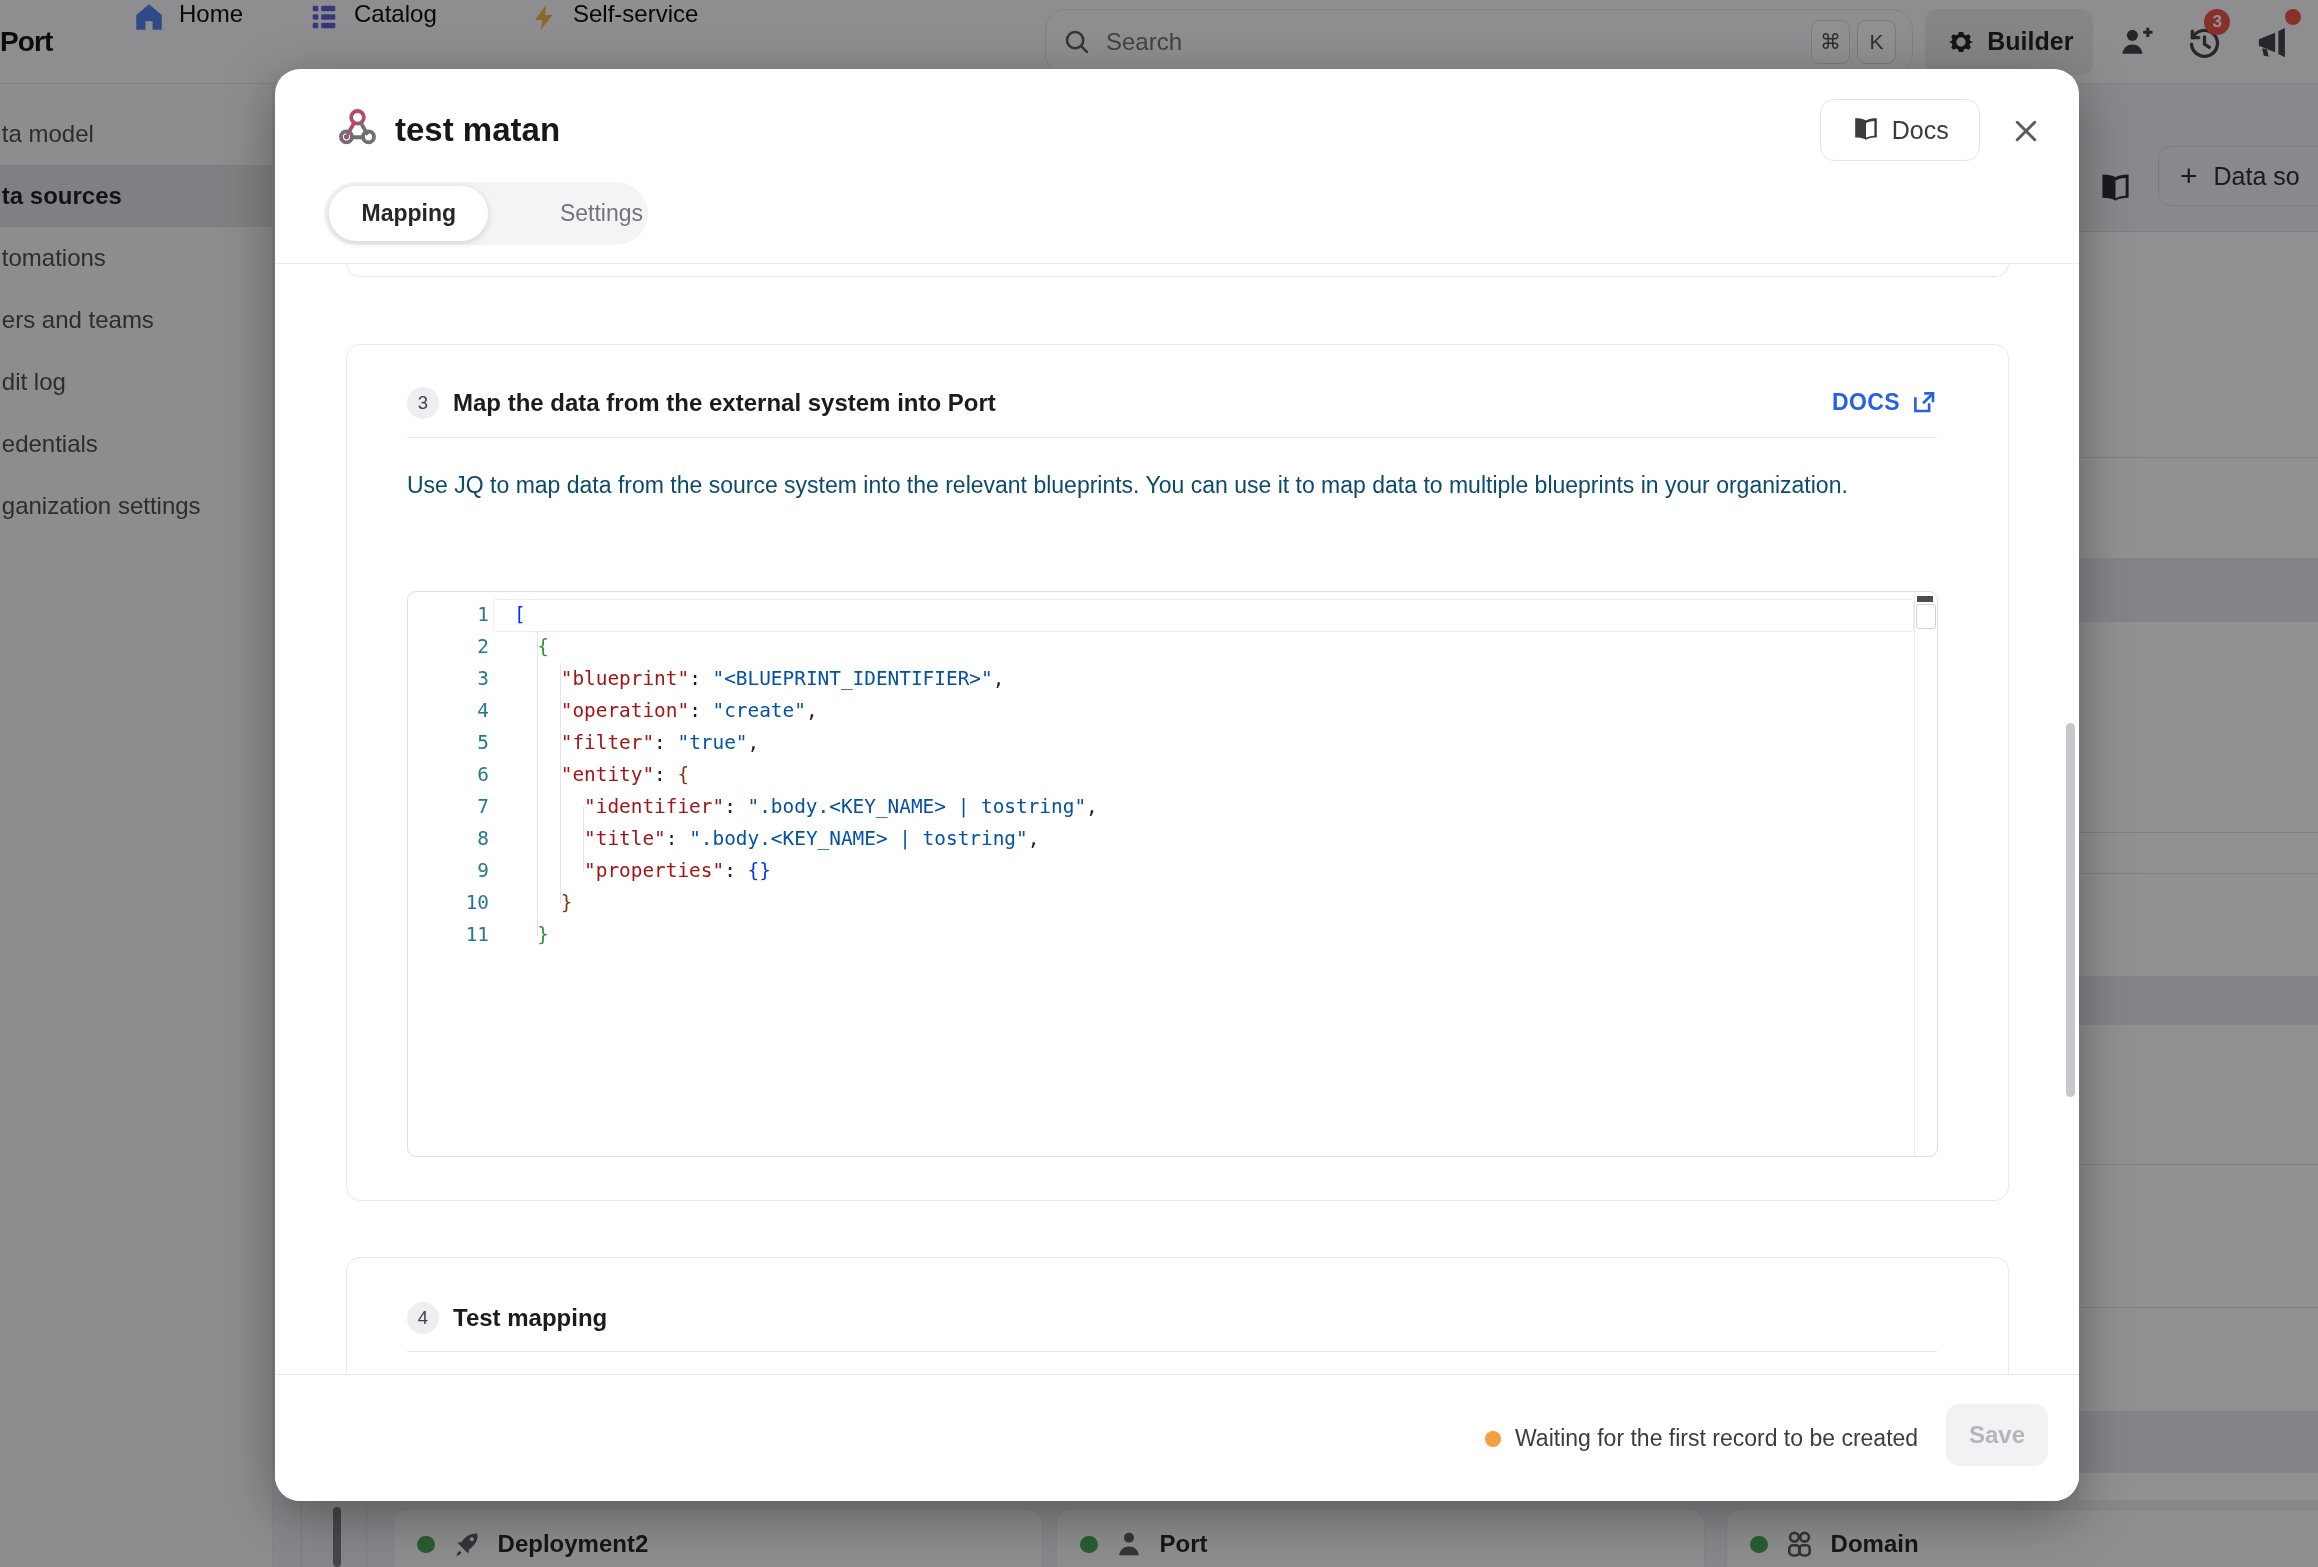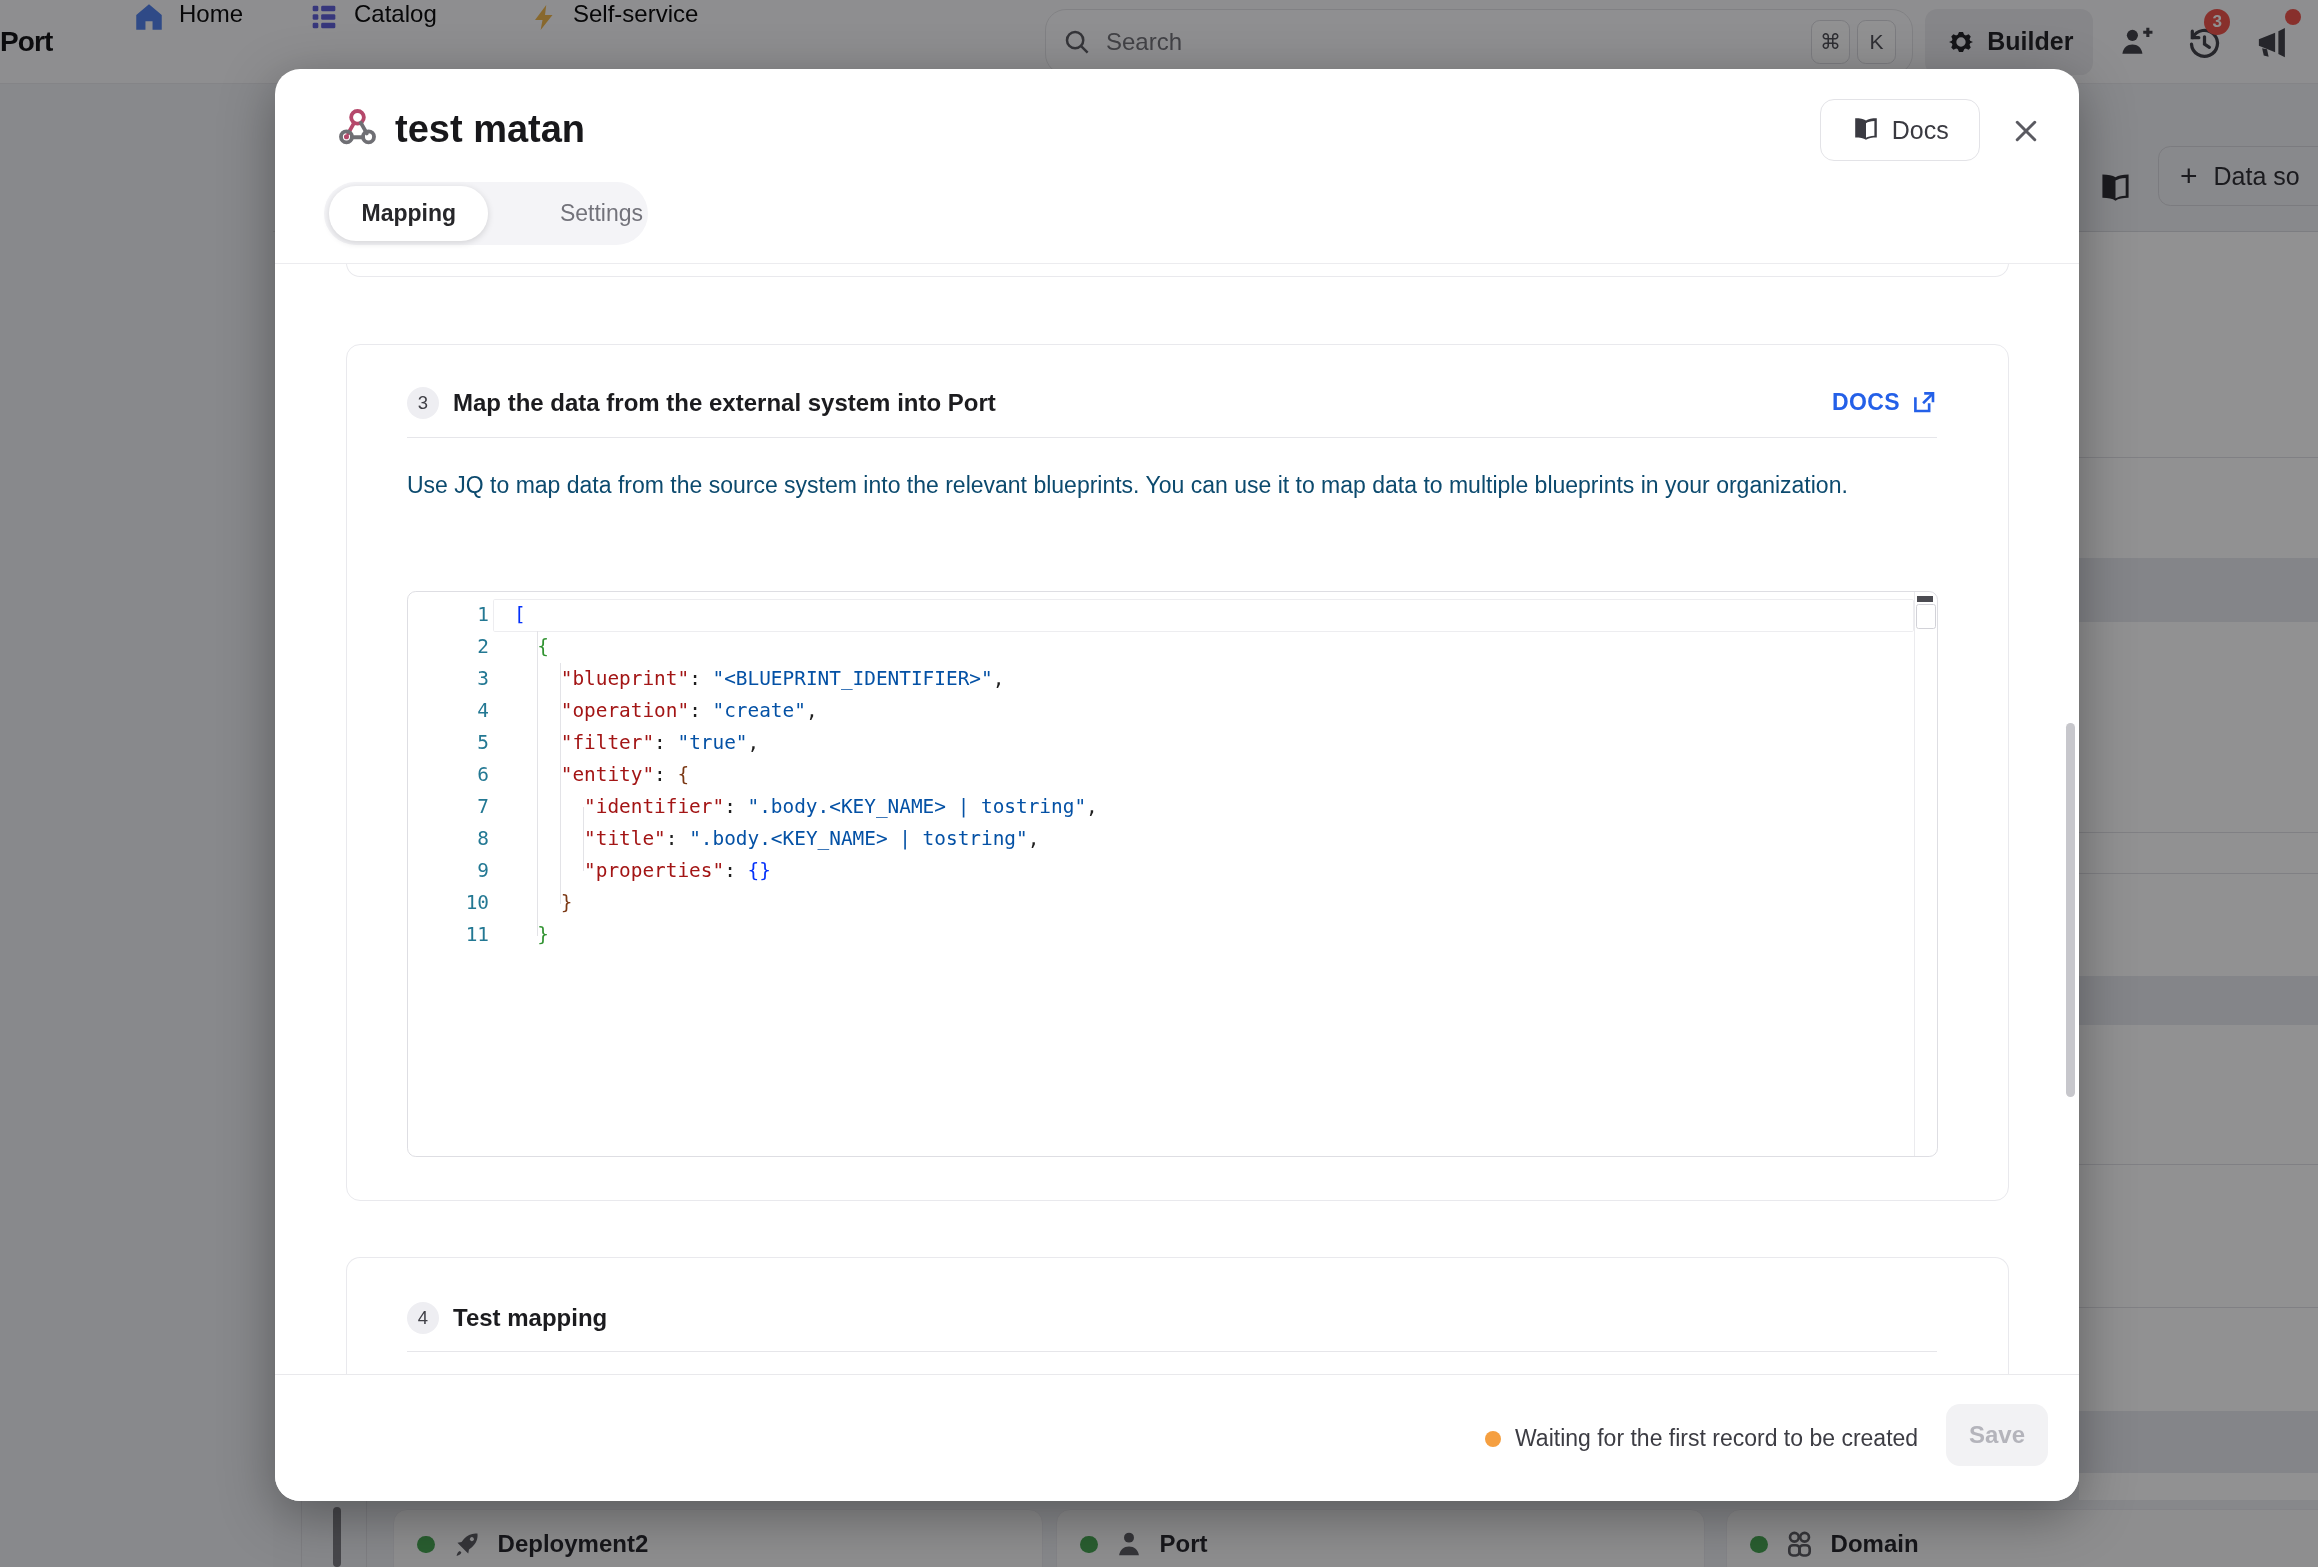--- a/index.html
+++ b/index.html
@@ -54,21 +54,21 @@
     border:0.9px solid #e8e8ec;display:flex;align-items:center;gap:14px;padding-left:23px;}
   .b-card .dot{width:17.6px;height:17.6px;border-radius:50%;background:#3fa24b;flex:none;}
   .b-card .lbl{font-size:24px;font-weight:bold;color:#1f1f24;}
 
   .overlay{position:absolute;inset:0;background:rgba(15,15,18,0.46);}
 
   
   .modal{position:absolute;left:275px;top:69px;width:1804px;height:1432px;background:#fff;
     border-radius:25px;box-shadow:0 14px 53px rgba(0,0,0,0.35);}
   .m-title{position:absolute;left:120px;top:41px;height:39px;line-height:39px;
-    font-size:38px;font-weight:bold;color:#18181b;}
+    font-size:33px;font-weight:bold;color:#18181b;}
   .wh-icon{position:absolute;left:62px;top:39px;}
   .docs-btn{position:absolute;left:1545px;top:30px;width:160px;height:62px;border:0.9px solid #e3e3e7;
     border-radius:14px;display:flex;align-items:center;justify-content:center;gap:10.6px;
     font-size:25px;color:#3a3a41;background:#fff;}
   .close-x{position:absolute;left:1730px;top:41px;width:41px;height:41px;display:flex;
     align-items:center;justify-content:center;}
   .tabs{position:absolute;left:49px;top:113px;width:324px;height:63px;border-radius:32px;background:#f4f4f7;}
   .tab-pill{position:absolute;left:5.3px;top:4.4px;width:159px;height:55px;border-radius:27px;background:#fff;
     box-shadow:0 1.8px 7px rgba(0,0,0,0.14);text-align:center;line-height:55px;
     font-size:23px;font-weight:bold;color:#27272a;}
@@ -199,20 +199,29 @@
     <span class="badge">3</span>
     <span class="nav-right-icon i-mega">
       <svg width="41" height="39" viewBox="0 0 24 24" fill="#3a3a41">
         <path d="M3 10v4l10 4V6L3 10Zm12-5v14l4 2V3l-4 2Z"></path>
           <path d="M5 15.5 6 20l3 .8-1-4.6Z"></path>
         </svg>
     </span>
     <span class="reddot"></span>
   </header>
 
+  <aside class="sidebar">
+      <div class="side-item">ta model</div>
+      <div class="side-item sel">ta sources</div>
+      <div class="side-item">tomations</div>
+      <div class="side-item">ers and teams</div>
+      <div class="side-item">dit log</div>
+      <div class="side-item">edentials</div>
+      <div class="side-item">ganization settings</div>
+    </aside>
 
   <div class="content-head-divider"></div>
   <span class="book-bg">
     <svg width="35" height="32" viewBox="0 0 24 22" fill="#26262b">
       <path d="M12 3C10 1.5 7 1 3 1v16c4 0 7 .5 9 2 2-1.5 5-2 9-2V1c-4 0-7 .5-9 2Zm0 2.2c1.6-1 3.8-1.6 7-1.8v12.2c-3.2.2-5.4.8-7 1.8Z"></path>
       </svg>
   </span>
   <div class="add-btn">
     <span class="plus">+</span>
     <span>Data so</span>

